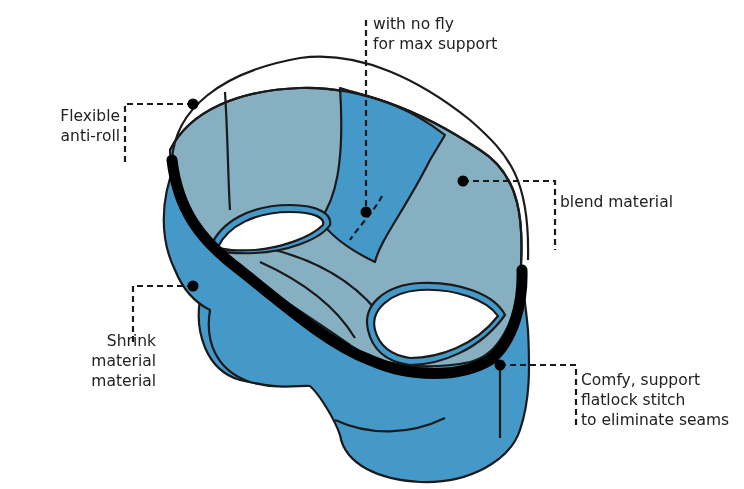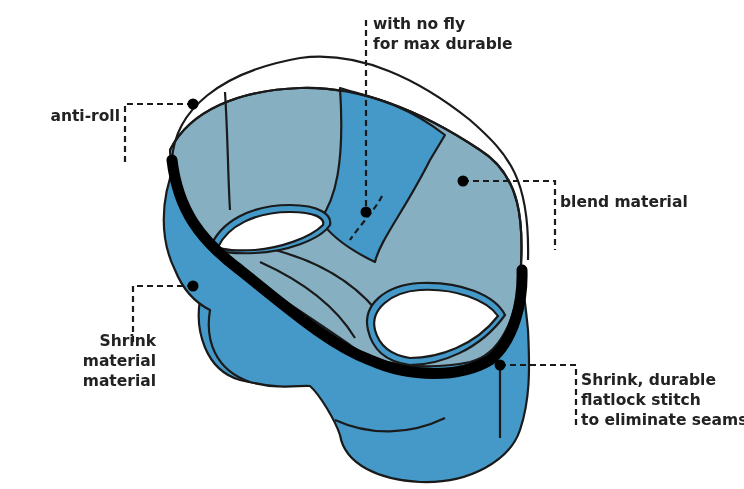--- a/index.html
+++ b/index.html
@@ -1,20 +1,20 @@
 <!DOCTYPE html>
 <html><head>
   <meta charset="utf-8">
   <style>
     html, body { margin: 0; padding: 0; background: #ffffff; }
     body { width: 744px; height: 489px; position: relative; overflow: hidden; font-family: "DejaVu Sans", sans-serif; }
     #diagram { position: absolute; left: 0; top: 0; width: 744px; height: 489px; }
     .label { position: absolute; font-size: 15.5px; line-height: 20px; color: #222222; white-space: nowrap; }
     .label.right-align { text-align: right; }
-    .label span { display: block; font-weight: bold; }
+    .label span { display: block; }
   </style>
 </head>
 <body>
 
 <svg id="diagram" viewBox="0 0 744 489" xmlns="http://www.w3.org/2000/svg">
 
   <g stroke="#1a1a1a" stroke-width="2.2" stroke-linejoin="round">
 
     <path fill="#4499C8" d="M200,300 C195,330 205,370 240,380 C270,388 300,385 310,385 L300,360 Z"></path>
 
@@ -66,34 +66,35 @@
     <circle cx="193" cy="104" r="5.5"></circle>
     <circle cx="366" cy="212" r="5.5"></circle>
     <circle cx="463" cy="181" r="5.5"></circle>
     <circle cx="193" cy="286" r="5.5"></circle>
     <circle cx="500" cy="365" r="5.5"></circle>
   </g>
 </svg>
 
 <div class="label" style="left:373px; top:14px;">
   <span>with no fly</span>
-  <span>for max durable</span>
+  <span>for max support</span>
 </div>
 
 <div class="label right-align" style="right:624px; top:106px;">
+  <span>Flexible</span>
   <span>anti-roll</span>
 </div>
 
 <div class="label" style="left:560px; top:192px;">
   <span>blend material</span>
 </div>
 
 <div class="label right-align" style="right:588px; top:287px;margin-top:44px;">
   <span>Shrink</span>
   <span>material</span>
   <span>material</span>
 </div>
 
 <div class="label" style="left:581px; top:370px;">
-  <span>Shrink, durable</span>
+  <span>Comfy, support</span>
   <span>flatlock stitch</span>
   <span>to eliminate seams</span>
 </div>
 
 </body></html>

